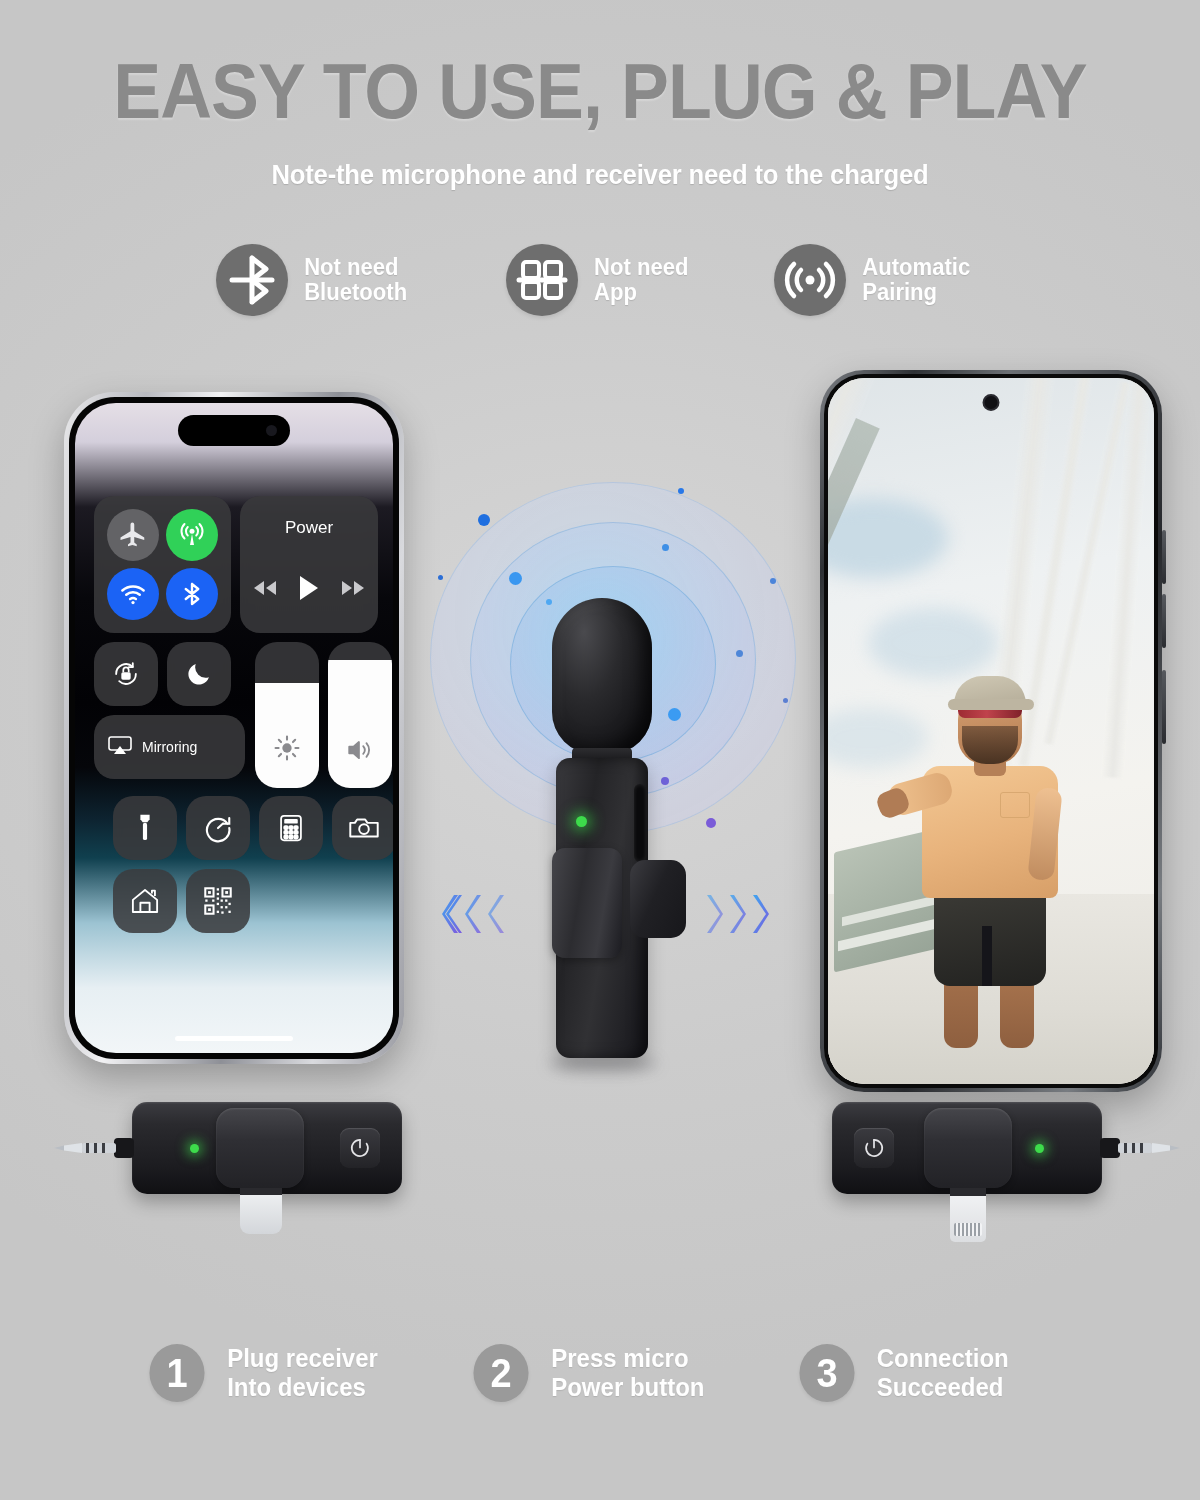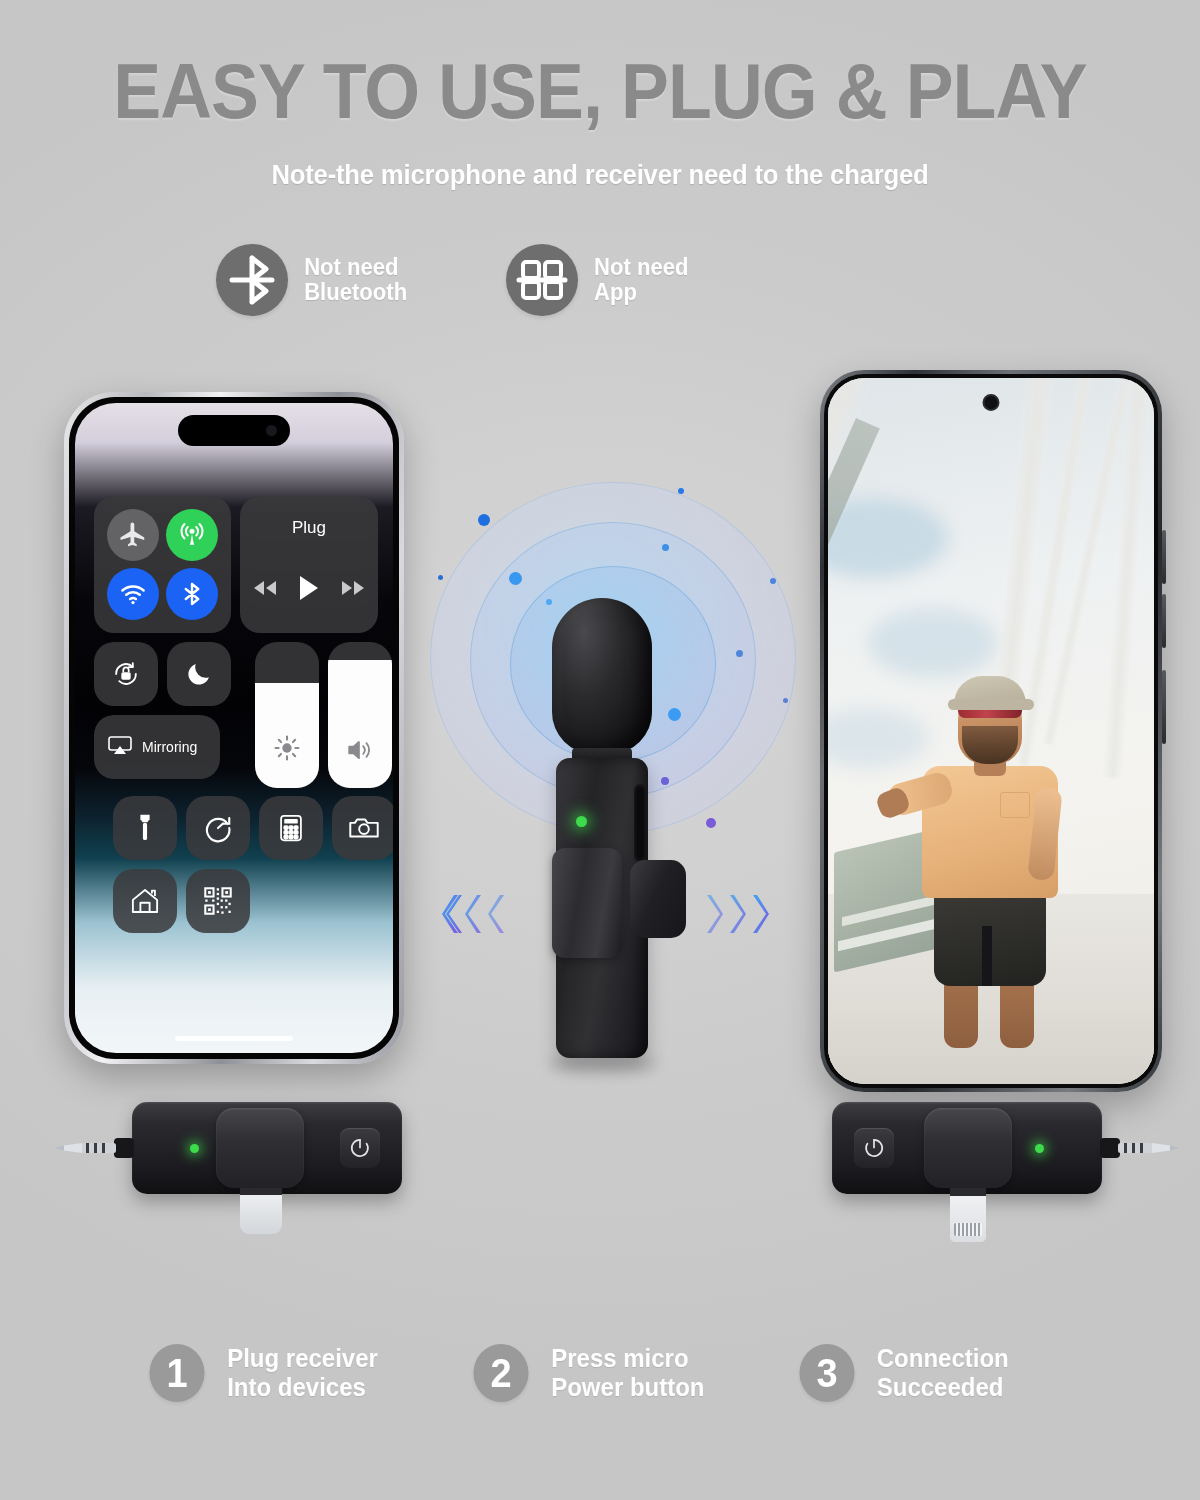--- a/index.html
+++ b/index.html
@@ -108,21 +108,21 @@
   .b-airplane { background:#636366; }
   .b-cell { background:#30d158; }
   .b-wifi { background:#1b63f5; }
   .b-bt { background:#1b63f5; }
   .cc-music { width:138px; height:137px; position:relative; }
   .music-label { position:absolute; top:22px; left:0; width:100%; text-align:center;
     color:#fff; font-size:17px; }
   .music-ctrls { position:absolute; bottom:28px; left:0; width:100%;
     display:flex; align-items:center; justify-content:center; gap:21px; }
   .cc-small { width:64px; height:64px; display:flex; align-items:center; justify-content:center; }
-  .cc-mirroring { width:126px; height:64px; display:flex; align-items:center; gap:9px; padding-left:13px; }
+  .cc-mirroring { width:151px; height:64px; display:flex; align-items:center; gap:9px; padding-left:13px; }
   .cc-mirroring span { color:#fff; font-size:14px; }
   .sliders { position:absolute; left:161px; top:146px; display:flex; gap:9px; }
   .slider { width:64px; height:146px; border-radius:22px; position:relative; overflow:hidden;
     background:rgba(58,58,60,.86); }
   .slider .fill { position:absolute; left:0; bottom:0; width:100%; background:#fdfdfd; }
   .slider .gi { position:absolute; left:0; bottom:26px; width:100%; display:flex;
     justify-content:center; }
   .row2 { position:absolute; left:19px; top:300px; display:flex; gap:9px; }
   .row3 { position:absolute; left:19px; top:373px; display:flex; gap:9px; }
 
@@ -286,20 +286,33 @@
           <rect x="39" y="18" width="16" height="16" rx="3" fill="none" stroke="#fff" stroke-width="4"></rect>
           <rect x="17" y="38" width="16" height="16" rx="3" fill="none" stroke="#fff" stroke-width="4"></rect>
           <rect x="39" y="38" width="16" height="16" rx="3" fill="none" stroke="#fff" stroke-width="4"></rect>
           <line x1="13" y1="36" x2="59" y2="36" stroke="#fff" stroke-width="5" stroke-linecap="round"></line>
         </svg>
       </div>
       <div class="flabel">Not need
 App</div>
     </div>
 
+    <div class="feature f3">
+      <div class="circle">
+        <svg width="72" height="72" viewBox="0 0 72 72">
+          <circle cx="36" cy="36" r="4.5" fill="#fff"></circle>
+          <path d="M27 26 A14 14 0 0 0 27 46" fill="none" stroke="#fff" stroke-width="4.5" stroke-linecap="round"></path>
+          <path d="M45 26 A14 14 0 0 1 45 46" fill="none" stroke="#fff" stroke-width="4.5" stroke-linecap="round"></path>
+          <path d="M20 20 A22 22 0 0 0 20 52" fill="none" stroke="#fff" stroke-width="4.5" stroke-linecap="round"></path>
+          <path d="M52 20 A22 22 0 0 1 52 52" fill="none" stroke="#fff" stroke-width="4.5" stroke-linecap="round"></path>
+        </svg>
+      </div>
+      <div class="flabel">Automatic
+Pairing</div>
+    </div>
   </div>
 
   <div class="iphone">
     <div class="iphone-inner">
       <div class="iphone-screen">
         <div class="dynamic-island">
           <div class="di-lens"></div>
         </div>
 
         <div class="cc">
@@ -328,21 +341,21 @@
                 </svg>
               </div>
               <div class="cc-btn b-bt">
                 <svg width="30" height="30" viewBox="0 0 24 24" fill="none" stroke="#fff" stroke-width="1.9" stroke-linejoin="round" stroke-linecap="round">
                   <path d="M12 4v16 M12 4l5 4-10 8 M12 20l5-4-10-8"></path>
                 </svg>
               </div>
             </div>
 
             <div class="cc-tile cc-music">
-              <div class="music-label">Plug</div>
+              <div class="music-label">Power</div>
               <div class="music-ctrls">
                 <span>
                   <svg width="24" height="16" viewBox="0 0 24 16" fill="#c9c9cc">
                     <path d="M11 1 L11 15 L1 8 Z"></path>
                       <path d="M23 1 L23 15 L13 8 Z"></path>
                   </svg>
                 </span>
                 <span>
                   <svg width="22" height="26" viewBox="0 0 22 26" fill="#ffffff">
                     <path d="M2 1 L20 13 L2 25 Z"></path>

